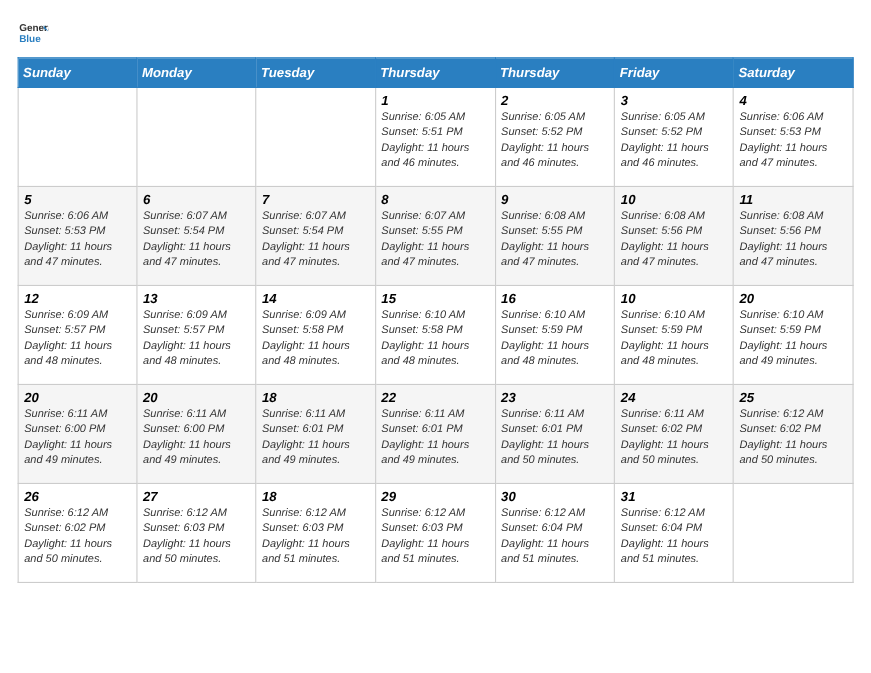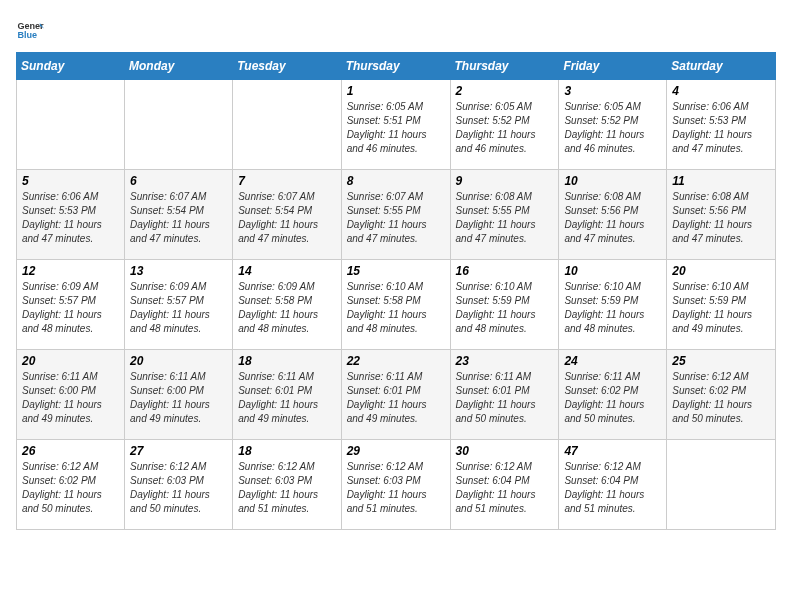--- a/index.html
+++ b/index.html
@@ -233,19 +233,19 @@
         </td>
         <td>
           <div class="day-num">29</div>
         <div class="day-info">Sunrise: 6:12 AM<br>Sunset: 6:03 PM<br>Daylight: 11 hours and 51 minutes.</div>
         </td>
         <td>
           <div class="day-num">30</div>
         <div class="day-info">Sunrise: 6:12 AM<br>Sunset: 6:04 PM<br>Daylight: 11 hours and 51 minutes.</div>
         </td>
         <td>
-          <div class="day-num">47</div>
+          <div class="day-num">31</div>
         <div class="day-info">Sunrise: 6:12 AM<br>Sunset: 6:04 PM<br>Daylight: 11 hours and 51 minutes.</div>
         </td>
         <td class="empty-cell"></td>
       </tr>
     </tbody>
 </table>
 
 </body></html>

